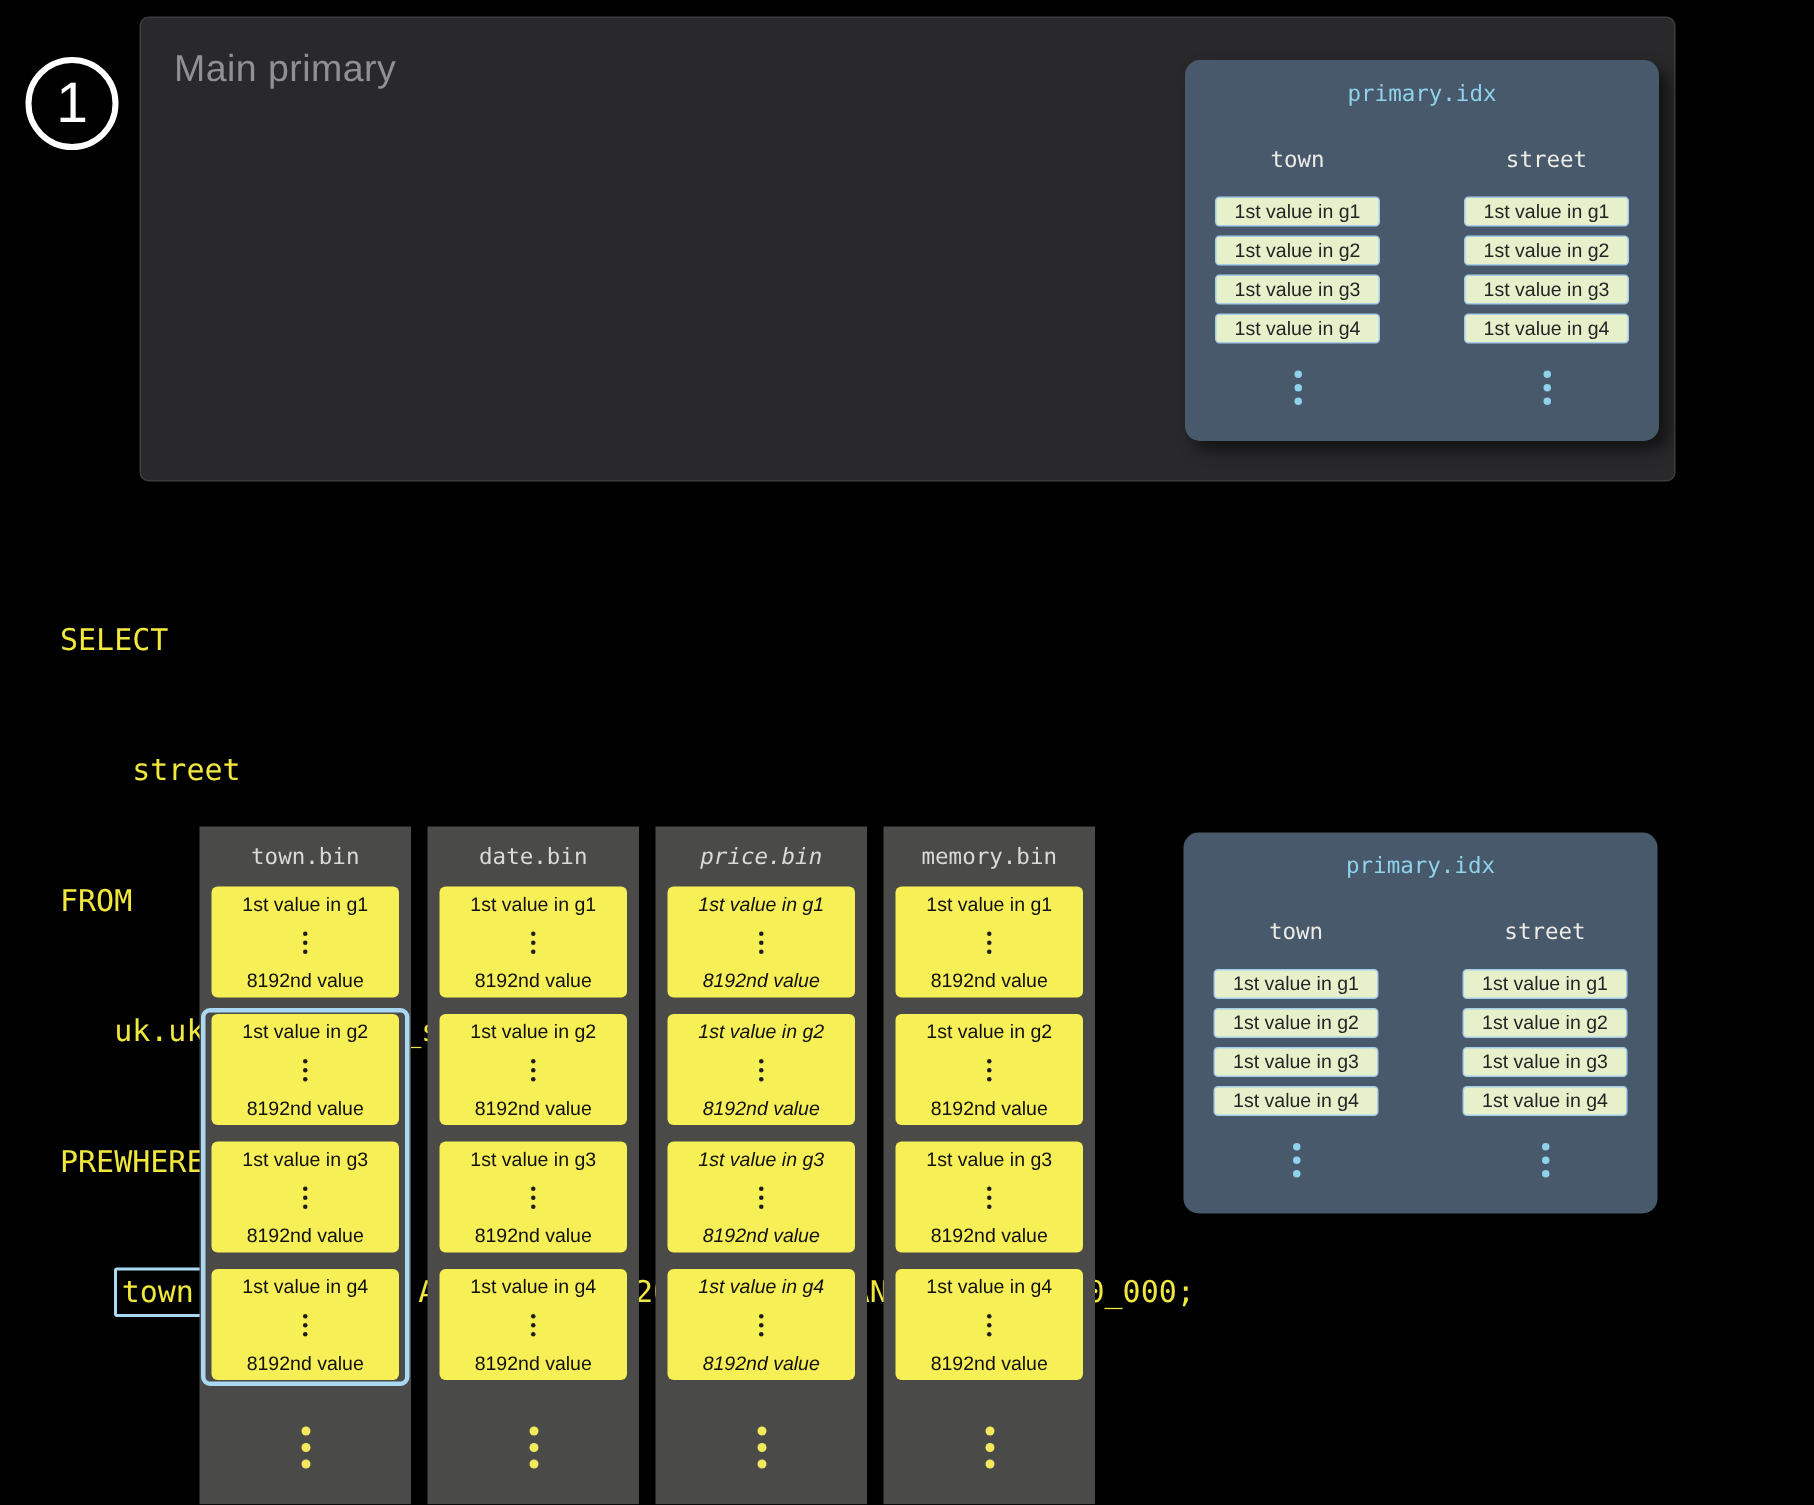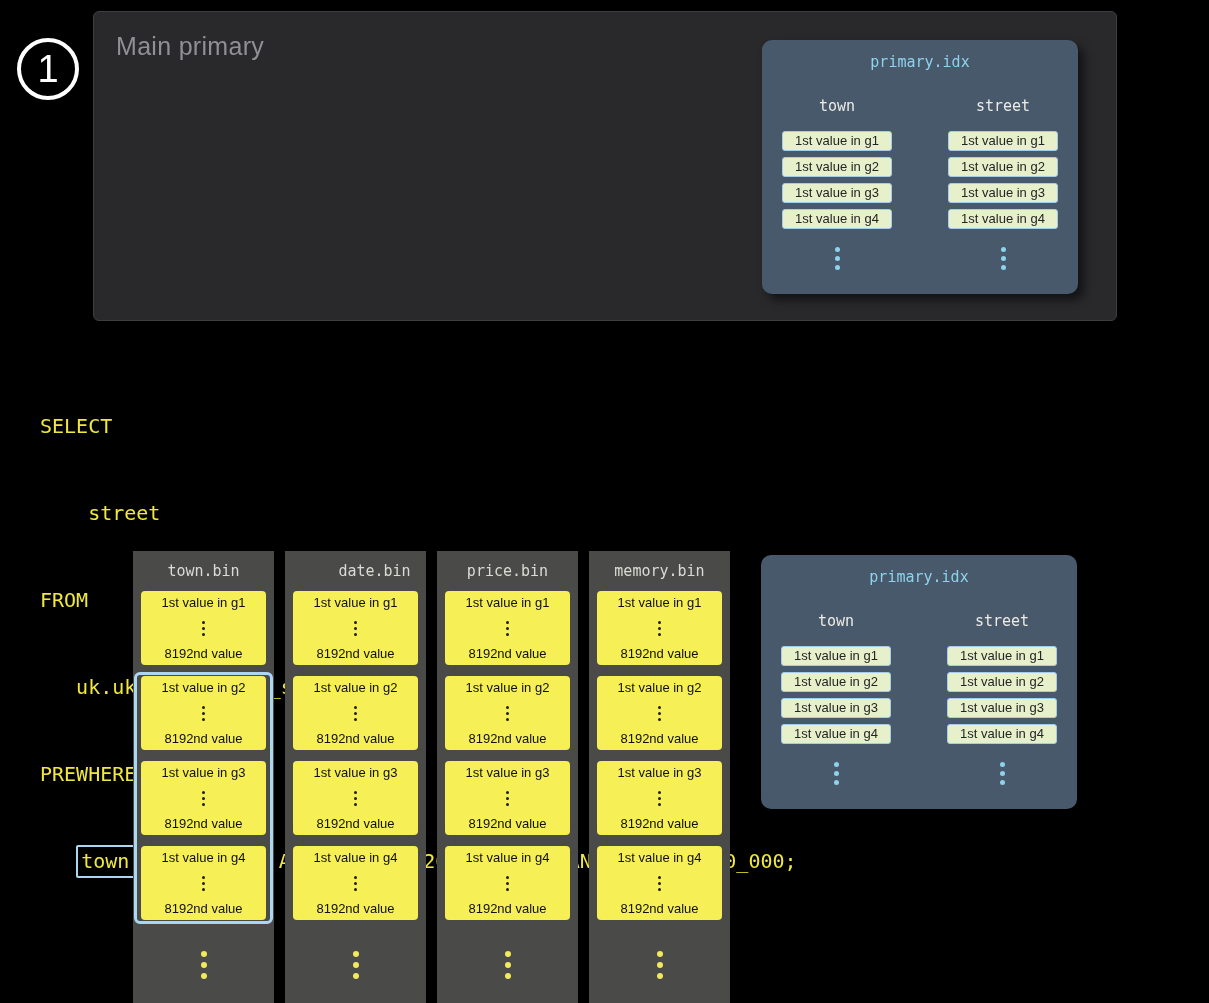--- a/index.html
+++ b/index.html
@@ -25,20 +25,21 @@
   .mm-title {
     position:absolute; left:22px; top:20px;
     color:#8f8f94; font-size:25px; letter-spacing:0.3px;
   }
 
   
   .pidx-card {
     position:absolute; width:316px; height:254px;
     background:#48596b; border-radius:10px;
     box-shadow:6px 6px 10px rgba(0,0,0,0.55);
+    margin-left:28px;
   }
   .pidx-top-in-panel { left:668px; top:28px; }
   .pidx-bottom { left:761px; top:555px; }
   .pidx-title {
     position:absolute; top:13px; width:100%; text-align:center;
     color:#8fd2ec; font-family:"DejaVu Sans Mono", monospace; font-size:15px;
   }
   .pidx-cols {
     position:absolute; top:57px; width:100%;
     display:flex; justify-content:center; gap:56px;
@@ -72,22 +73,22 @@
     display:inline-block; border:2px solid #aad8f2; border-radius:2px;
     padding:0 3px; margin:-2px 0;
   }
 
   
   .bin-card {
     position:absolute; top:551px; width:141px; height:452px;
     background:#4a4a48; border-radius:0;
   }
   .bin-town   { left:133px; }
-  .bin-date   { left:285px;padding-left:19px; }
-  .bin-price  { left:437px; }
+  .bin-date   { left:285px; }
+  .bin-price  { left:437px;font-style:italic; }
   .bin-street { left:589px; }
   .bin-header {
     position:absolute; top:11px; width:100%; text-align:center;
     color:#dbdbd5; font-family:"DejaVu Sans Mono", monospace; font-size:15px;
   }
   .bin-blocks { position:absolute; top:40px; left:8px; right:8px; }
   .bin-block {
     height:74px; margin-bottom:11px; background:#f6ef55; border-radius:4px;
     display:flex; flex-direction:column; align-items:center; justify-content:space-between;
     padding:4px 1px; color:#101010; font-size:13px;

